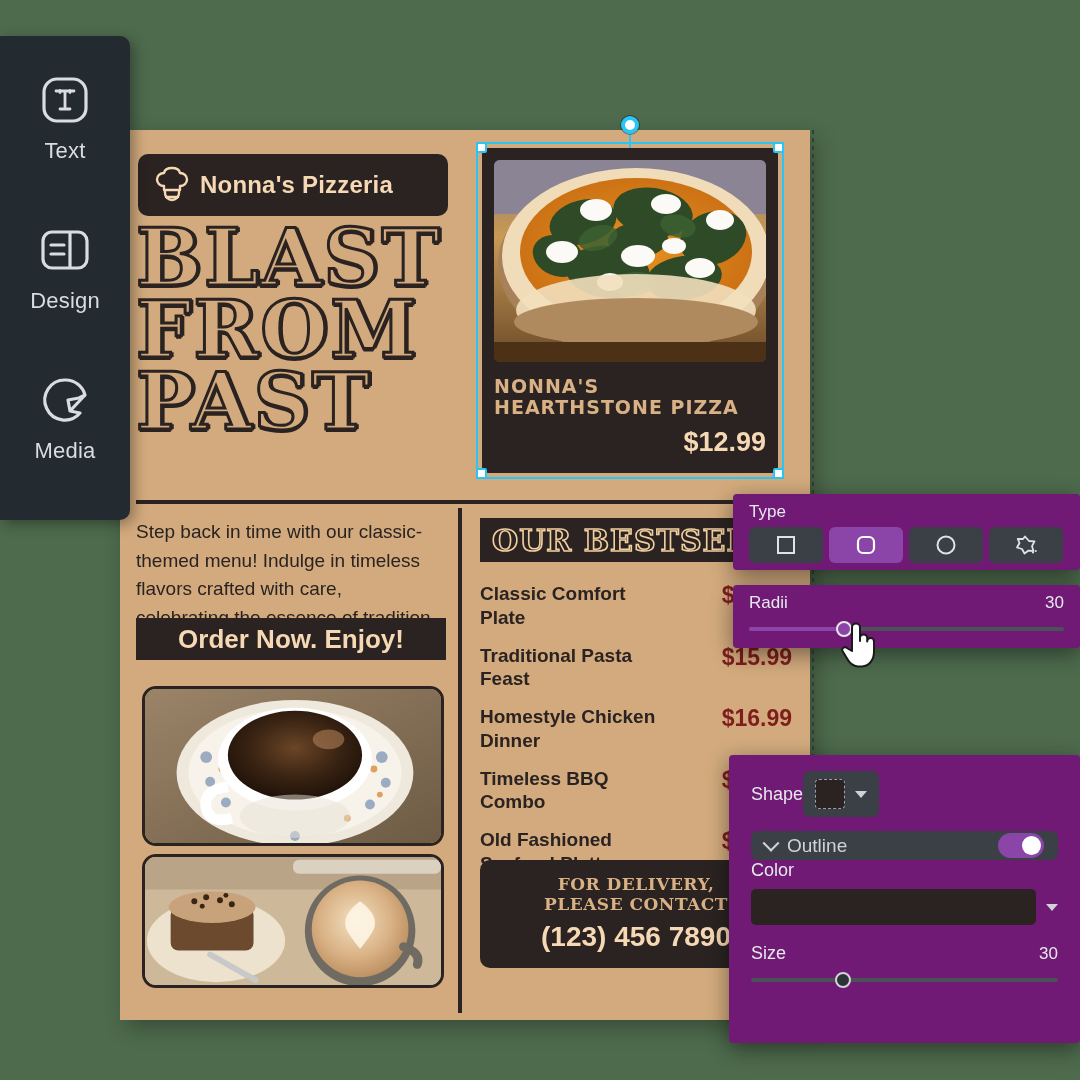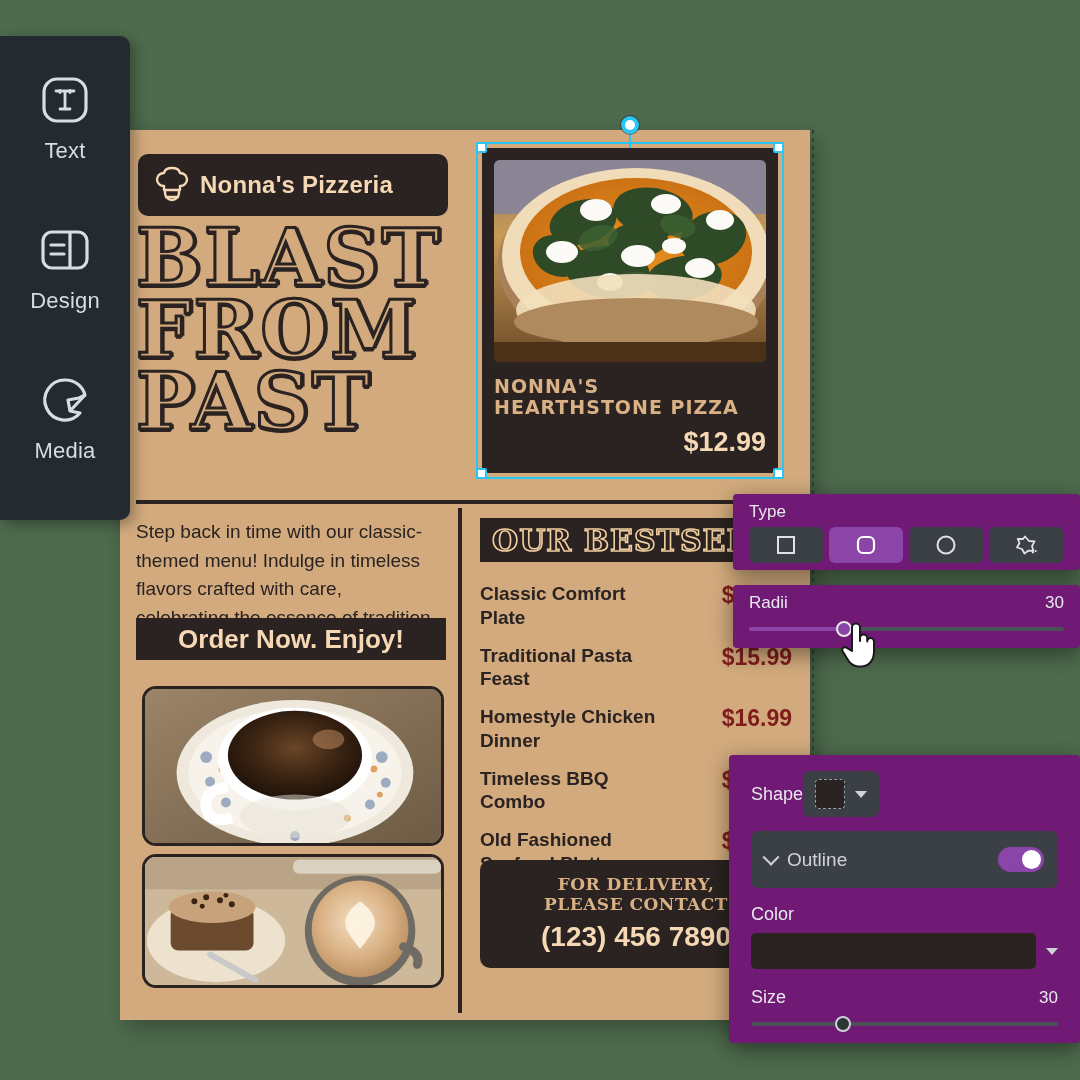--- a/index.html
+++ b/index.html
@@ -364,22 +364,21 @@
   .caret {
     width: 0; height: 0;
     border-left: 6px solid transparent;
     border-right: 6px solid transparent;
     border-top: 7px solid #cfd3d6;
   }
   #outline-row {
     display: flex; align-items: center; justify-content: space-between;
     background: #3a4046;
     border-radius: 7px;
-    padding: 16px 14px;
-    margin-bottom: 16px;
+    padding: 2px 14px;
   }
   #outline-left { display: flex; align-items: center; gap: 10px; }
   #outline-left .lbl { color: #cfd3d6; font-size: 19px; }
   .chev {
     width: 12px; height: 12px;
     border-right: 2.5px solid #cfd3d6;
     border-bottom: 2.5px solid #cfd3d6;
     transform: rotate(45deg) translate(-2px,-2px);
   }
   .toggle {

